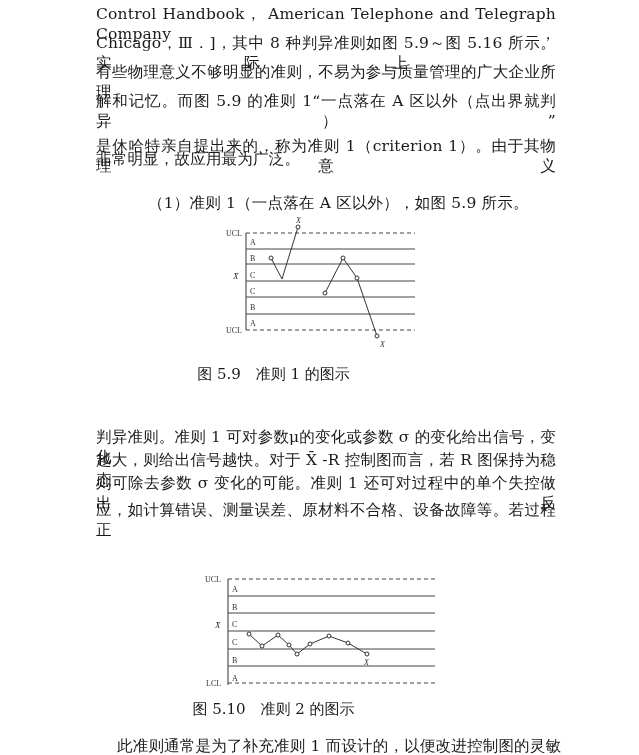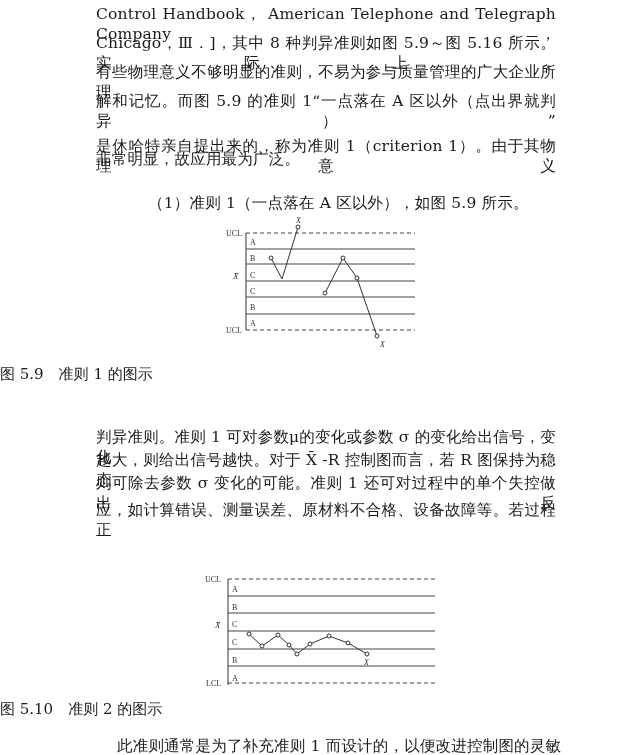--- a/index.html
+++ b/index.html
@@ -2,21 +2,21 @@
 <html><head>
 <meta charset="utf-8">
 <style>
   html, body { margin:0; padding:0; background:#ffffff; }
   body { width:639px; height:755px; overflow:hidden; position:relative;
          font-family: "DejaVu Serif", "Liberation Serif", serif; color:#1a1a1a; }
   .page { position:absolute; left:0; top:0; width:639px; height:755px;padding-left:36px; }
   .line { position:absolute; left:96px; width:460px; font-size:15.5px; line-height:20px;
           white-space:nowrap; letter-spacing:0.2px; }
   .line.justify { text-align:justify; text-align-last:justify; white-space:normal; }
-  .caption { position:absolute; left:0; width:547px; text-align:left; font-size:15px; }
+  .caption { position:absolute; left:0; width:547px; text-align:center; font-size:15px; }
   .chart { position:absolute; }
   .chart svg { display:block; }
   .chart text { font-family: "Liberation Serif", "DejaVu Serif", serif; fill:#333; }
 </style>
 </head>
 <body>
 
 <div class="page">
 
   <div class="line justify" style="top:4px">Control Handbook， American Telephone and Telegraph Company，</div>

